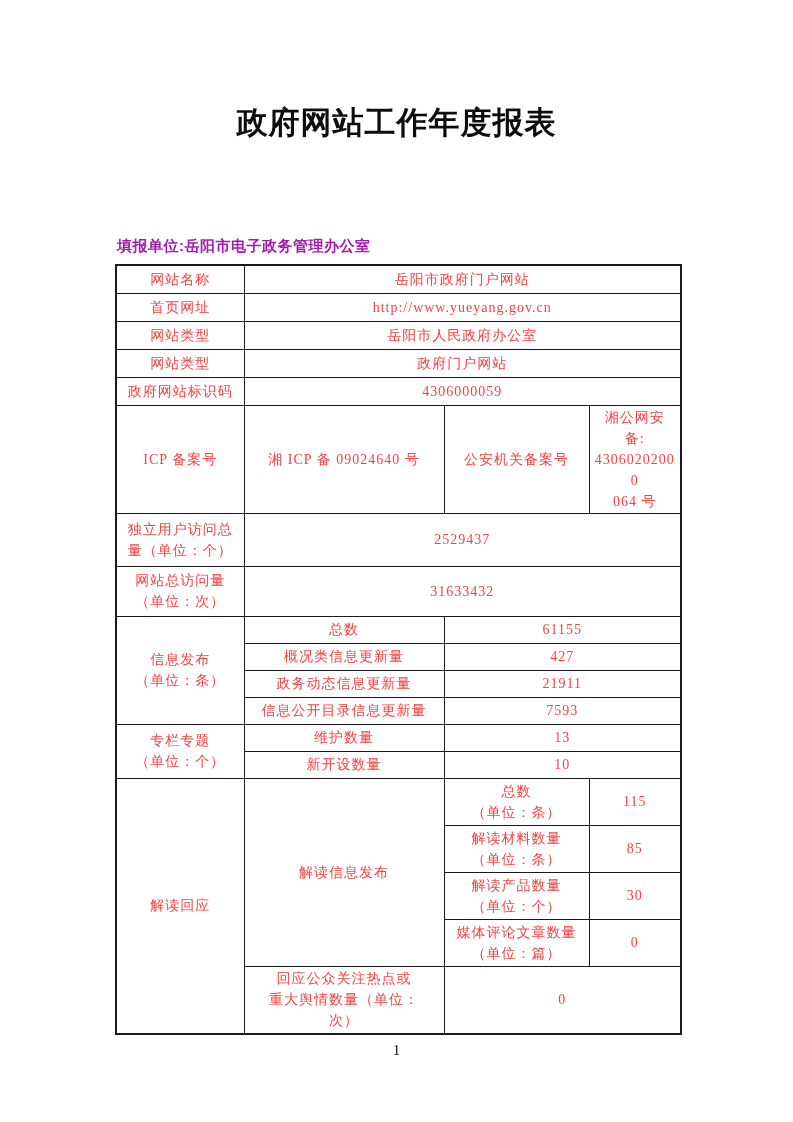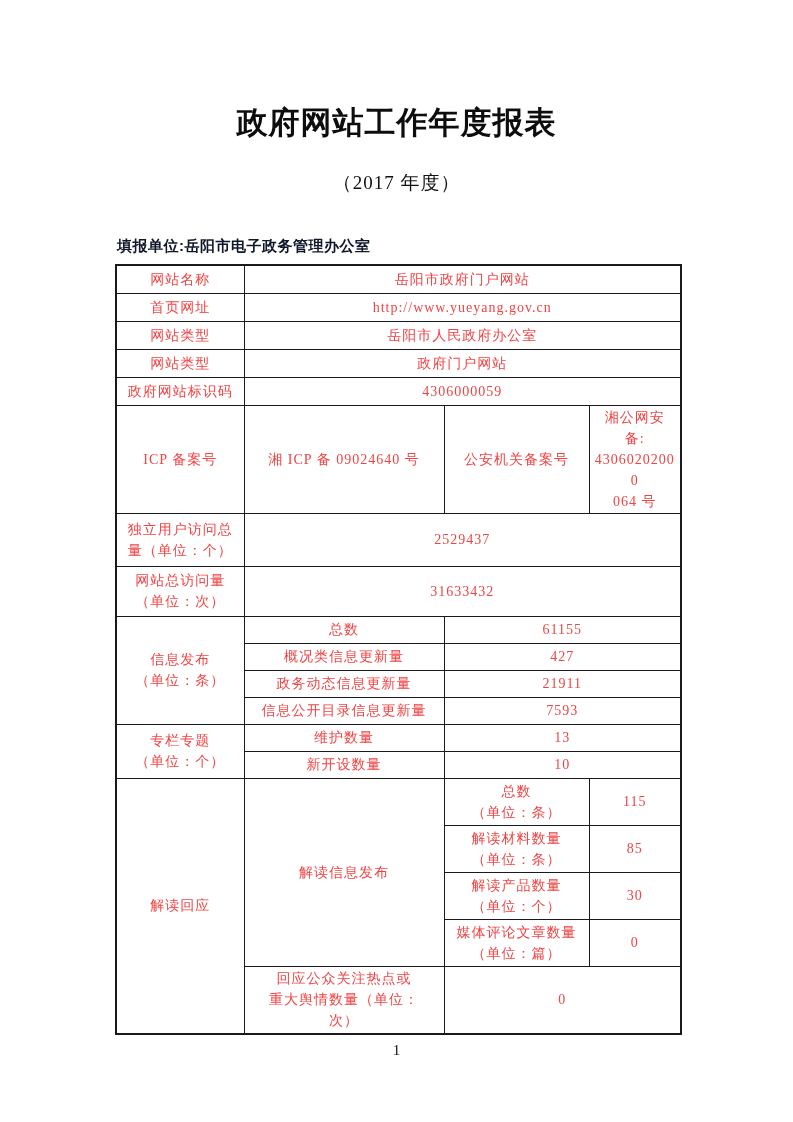--- a/index.html
+++ b/index.html
@@ -36,21 +36,21 @@
     letter-spacing: 1px;
   }
   .filing-unit {
     position: absolute;
     top: 237px;
     left: 117px;
     font-family: "Liberation Sans", sans-serif;
     font-weight: 700;
     font-size: 15px;
     letter-spacing: 0.5px;
-    color: #0f172a;
+    color: #a21caf;
   }
   table.report {
     position: absolute;
     top: 264px;
     left: 115px;
     width: 565px;
     border-collapse: collapse;
     table-layout: fixed;
     border: 2px solid #1a1a1a;
   }
@@ -82,21 +82,20 @@
     text-align: center;
     font-size: 15px;
   }
 </style>
 </head>
 <body>
 
 <div class="page">
 
   <div class="doc-title">政府网站工作年度报表</div>
-  <div class="doc-subtitle">（2017 年度）</div>
   <div class="filing-unit">填报单位:岳阳市电子政务管理办公室</div>
 
   <table class="report">
     <colgroup>
       <col style="width:128px">
       <col style="width:200px">
       <col style="width:145px">
       <col style="width:92px">
     </colgroup>
     <tbody>

